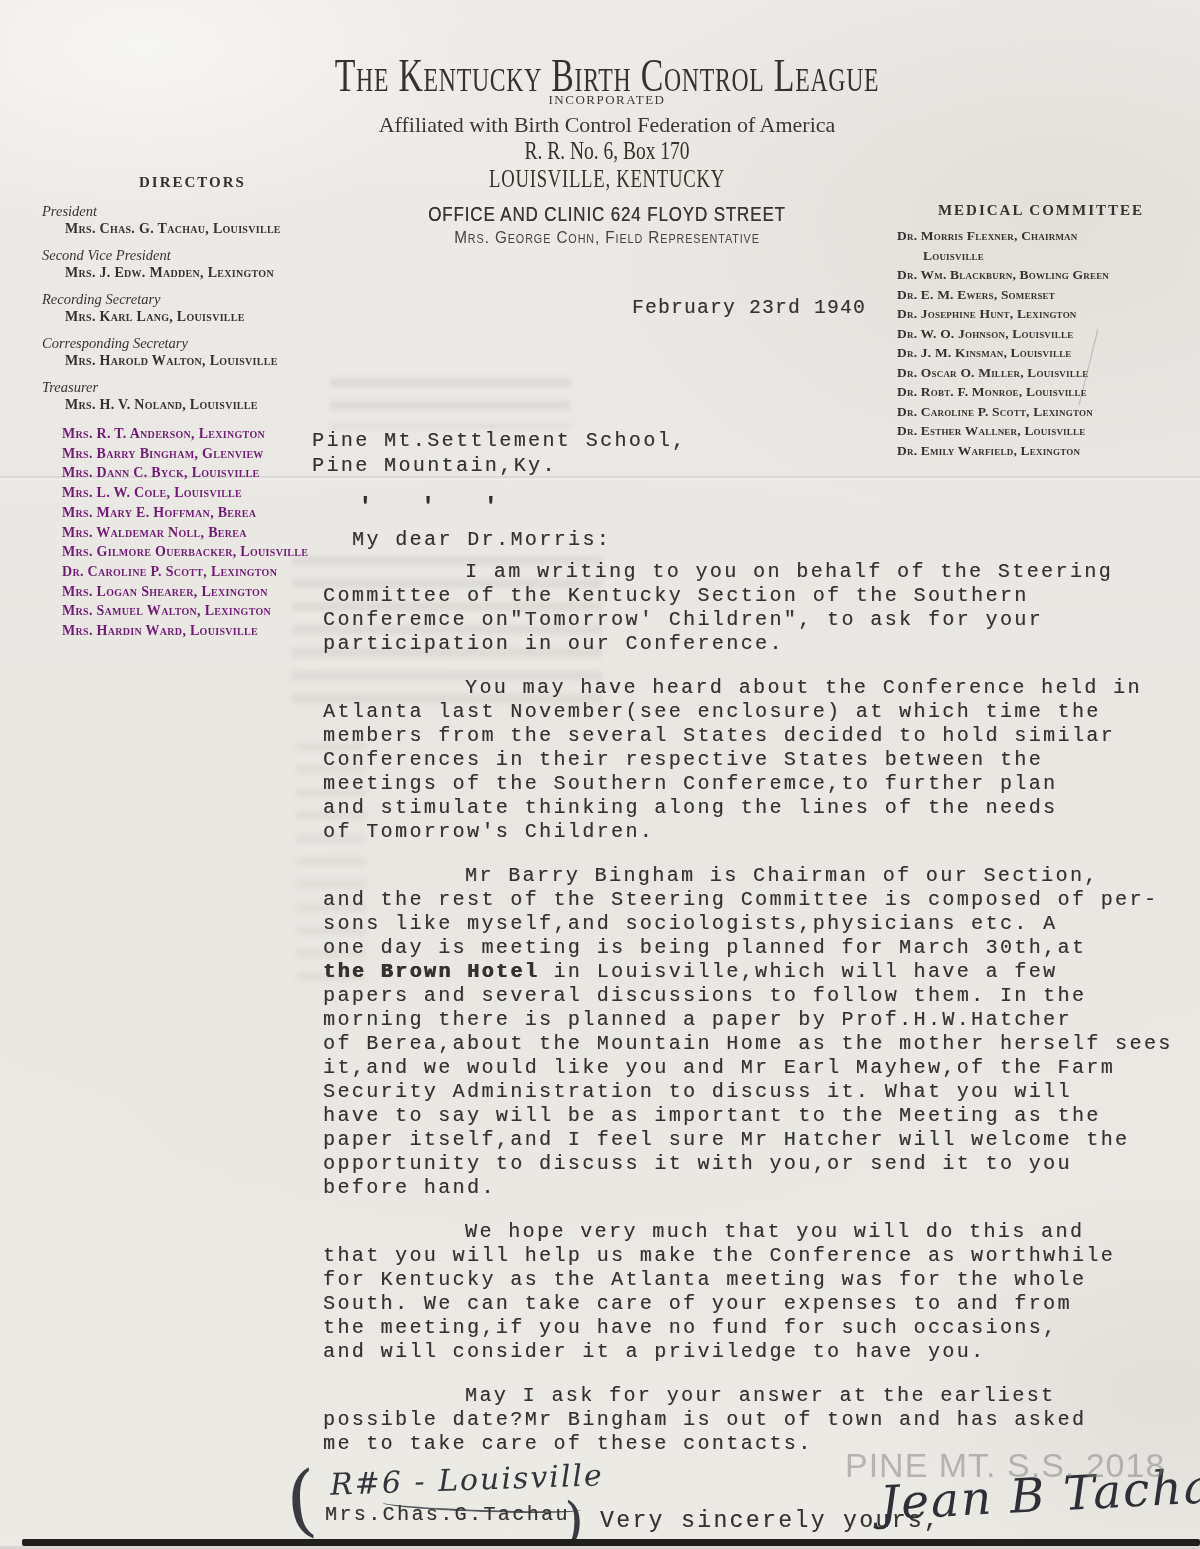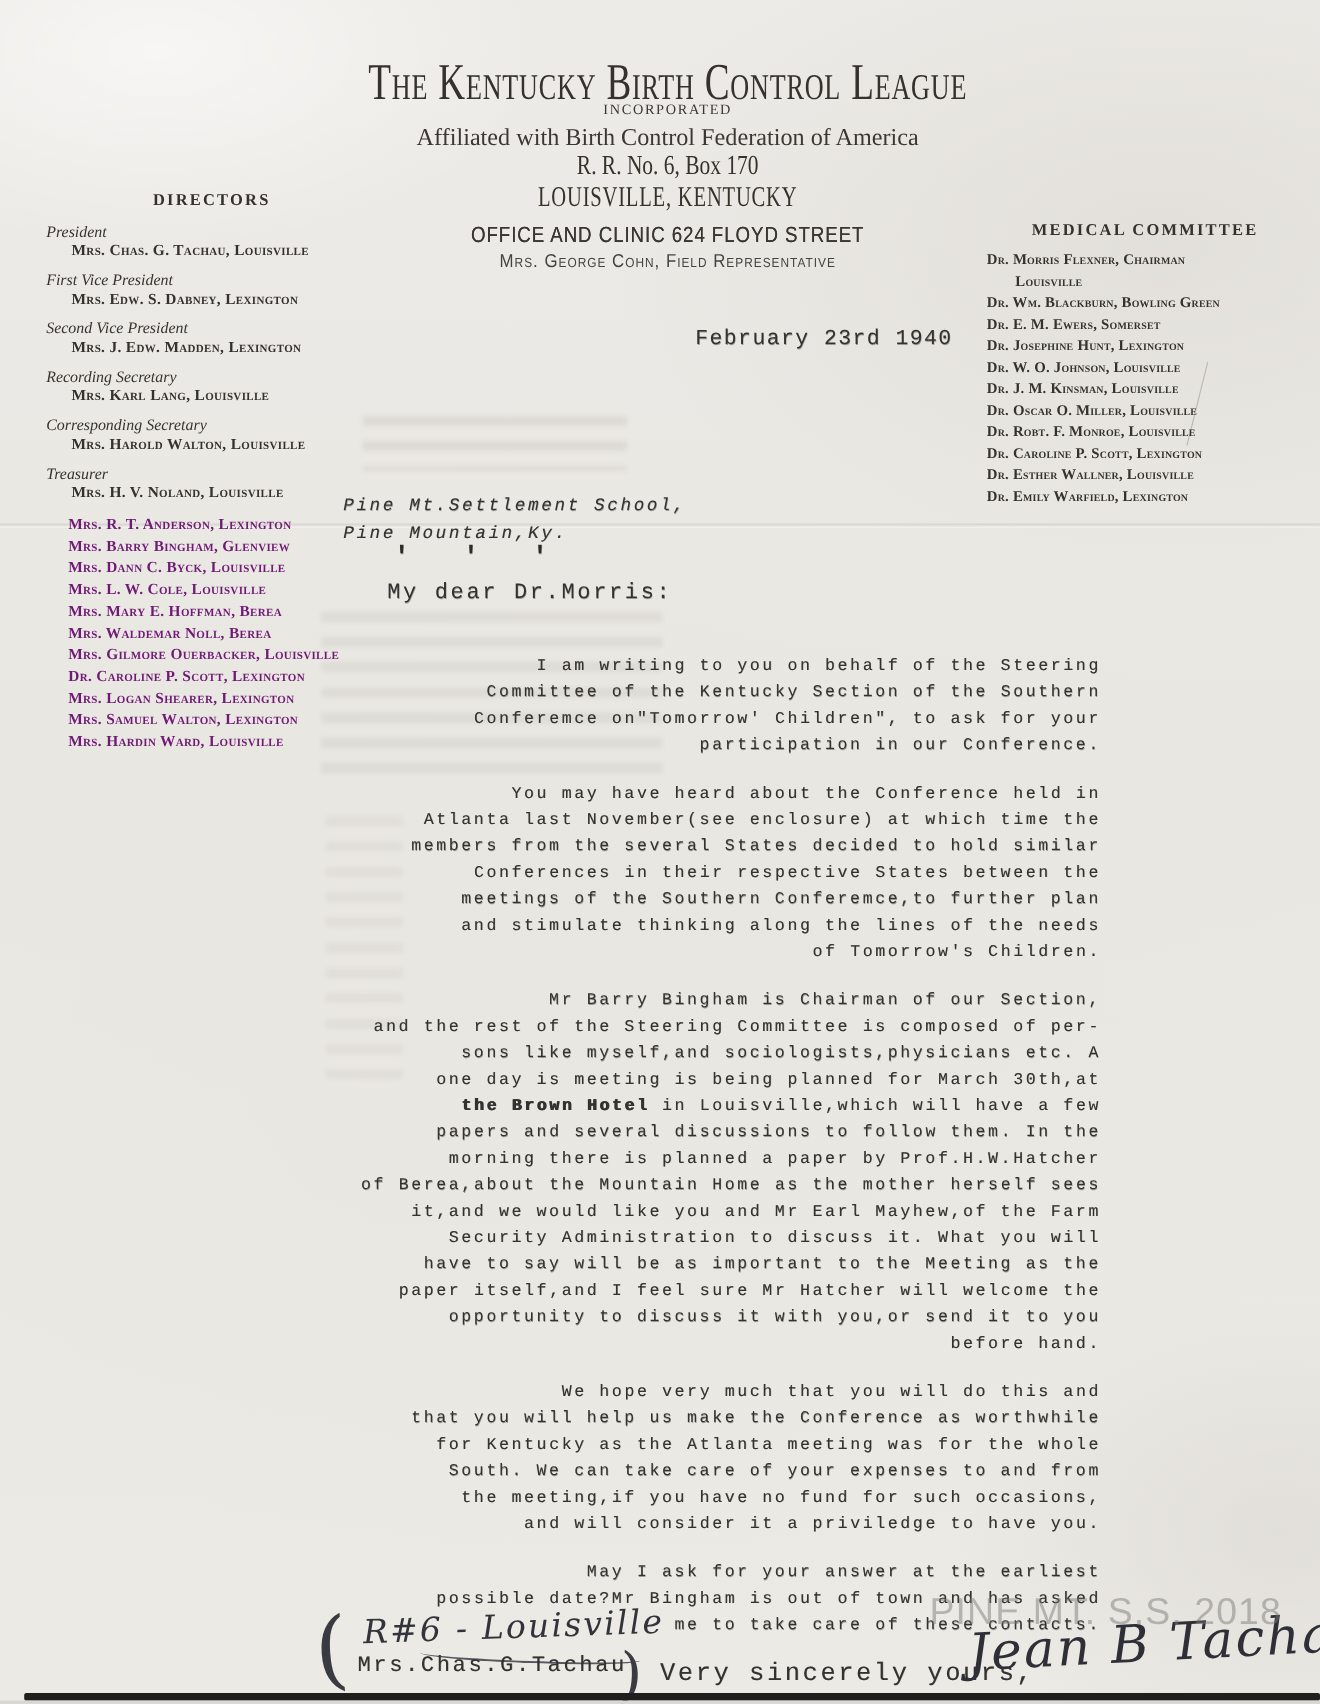--- a/index.html
+++ b/index.html
@@ -45,24 +45,24 @@
 
   .medical{left:893px;top:186px;width:296px;margin-top:16px;}
   .med-list{margin-top:7px;}
   .med-entry{font-variant:small-caps;font-weight:bold;font-size:13.5px;letter-spacing:.2px;color:#35322d;line-height:19.5px;padding-left:4px;white-space:nowrap;}
   .med-line2{padding-left:26px;}
 
   
   .tw{font-family:"Liberation Mono",monospace;color:#343230;white-space:pre;
       text-shadow:.4px .4px .6px rgba(60,58,55,.45);}
   .date-line{left:632px;top:297px;font-size:19.5px;letter-spacing:1.3px;}
-  .addr{left:312px;top:448px;font-size:16px;letter-spacing:2.4px;line-height:24.5px;font-style:italic;}
+  .addr{left:312px;top:429px;font-size:20px;letter-spacing:2.4px;line-height:24.5px;}
   .stray{left:358px;top:494px;font-size:24px;font-weight:bold;word-spacing:26px;letter-spacing:4px;color:#2e2c2a;}
   .salutation{left:352px;top:528px;font-size:20px;letter-spacing:2.4px;}
-  .letter-body{left:323px;top:594px;font-size:15px;letter-spacing:2.4px;line-height:24px;text-align:right;}
+  .letter-body{left:323px;top:560px;font-size:20px;letter-spacing:2.4px;line-height:24px;}
   .para{margin-bottom:20px;}
   .line{white-space:pre;}
   .line.indent{padding-left:142px;}
   .line b{text-shadow:.8px 0 0 #343230, .4px .4px .6px rgba(60,58,55,.6);}
 
   
   .typed-name{left:325px;top:1503px;font-size:20px;letter-spacing:2.4px;}
   .closing{left:600px;top:1508px;font-size:23px;letter-spacing:2.4px;}
   .hand{font-family:"DejaVu Serif",serif;font-style:italic;color:#33333b;}
   .hand-note{left:330px;top:1462px;font-size:30px;letter-spacing:2px;transform:rotate(-2deg);}
@@ -104,24 +104,20 @@
 
 <div class="abs directors">
   <div class="col-head">DIRECTORS</div>
   <div class="officers">
 
       <div class="officer">
         <div class="officer-title">President</div>
         <div class="officer-name">Mrs. Chas. G. Tachau, Louisville</div>
       </div>
 
-      <div class="officer">
-        <div class="officer-title">First Vice President</div>
-        <div class="officer-name">Mrs. Edw. S. Dabney, Lexington</div>
-      </div>
 
       <div class="officer">
         <div class="officer-title">Second Vice President</div>
         <div class="officer-name">Mrs. J. Edw. Madden, Lexington</div>
       </div>
 
       <div class="officer">
         <div class="officer-title">Recording Secretary</div>
         <div class="officer-name">Mrs. Karl Lang, Louisville</div>
       </div>

